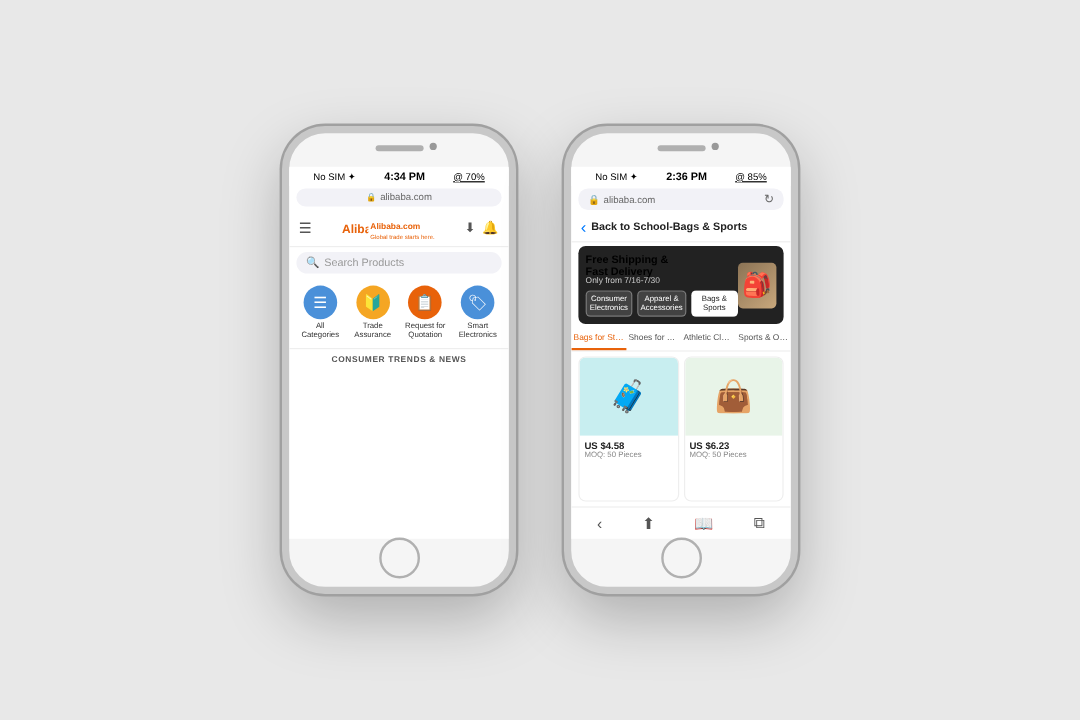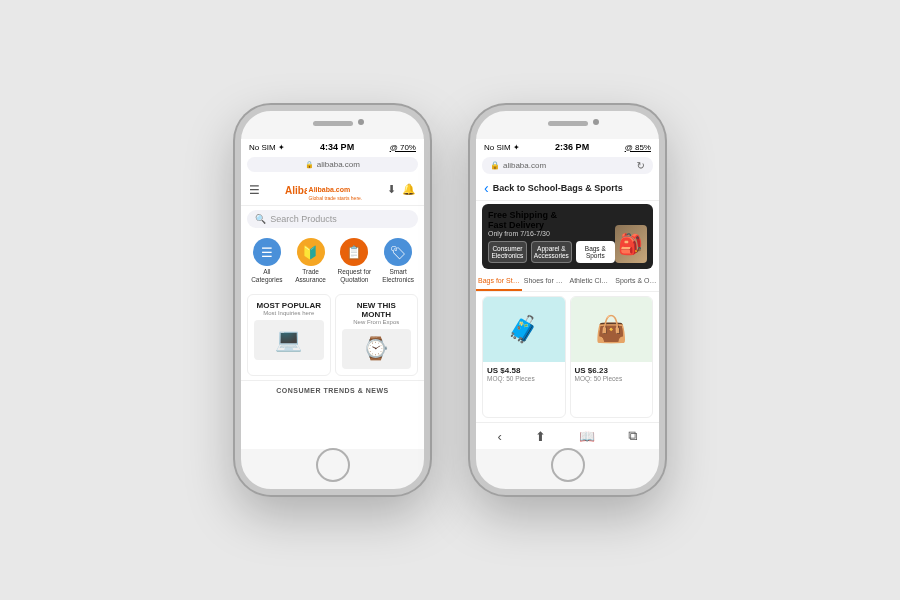--- a/index.html
+++ b/index.html
@@ -76,21 +76,21 @@
       background: #fff;
       display: flex;
       flex-direction: column;
     }
 
     
     .status-bar {
       display: flex;
       justify-content: space-between;
       align-items: center;
-      padding: 3px 8px;
+      padding: 3px 20px;
       font-size: 8px;
       background: #fff;
       flex-shrink: 0;
     }
     .status-left { font-size: 8px; color: #000; }
     .status-center { font-size: 9px; font-weight: 600; color: #000; }
     .status-right { display: flex; align-items: center; gap: 3px; font-size: 8px; color: #000; text-decoration: underline; }
 
     
     .address-bar {
@@ -267,21 +267,21 @@
     .addr-center { display: flex; align-items: center; gap: 3px; }
 
     .promo-banner {
       margin: 3px 6px;
       border-radius: 6px;
       overflow: hidden;
       background: #222;
       padding: 6px;
       display: flex;
       justify-content: space-between;
-      align-items: flex-end;
+      align-items: center;
       flex-shrink: 0;
     }
     .promo-title { font-size: 9px; font-weight: 800; }
     .promo-sub { font-size: 7px; color: #ccc; }
     .promo-img {
       width: 50px;
       height: 38px;
       background: linear-gradient(135deg, #8b7355 0%, #c9a87c 100%);
       border-radius: 4px;
       display: flex;
@@ -419,36 +419,20 @@
       <div class="icon-label">Request for
 Quotation</div>
     </div>
           <div class="icon-item">
       <div class="icon-circle" style="background:#4a90d9;">🏷</div>
       <div class="icon-label">Smart
 Electronics</div>
     </div>
         </div>
 
-      <div class="two-col">
-        <div class="col-card">
-          <div class="col-title">MOST POPULAR</div>
-          <div class="col-sub">Most Inquiries here</div>
-          <div class="col-img">
-            <span>💻</span>
-          </div>
-        </div>
-        <div class="col-card">
-          <div class="col-title">NEW THIS MONTH</div>
-          <div class="col-sub">New From Expos</div>
-          <div class="col-img">
-            <span>⌚</span>
-          </div>
-        </div>
-      </div>
 
       <div class="section-title">CONSUMER TRENDS &amp; NEWS</div>
 
     </div>
   </div>
 
   <div class="phone">
     <div class="phone-camera"></div>
     <div class="screen">
 

